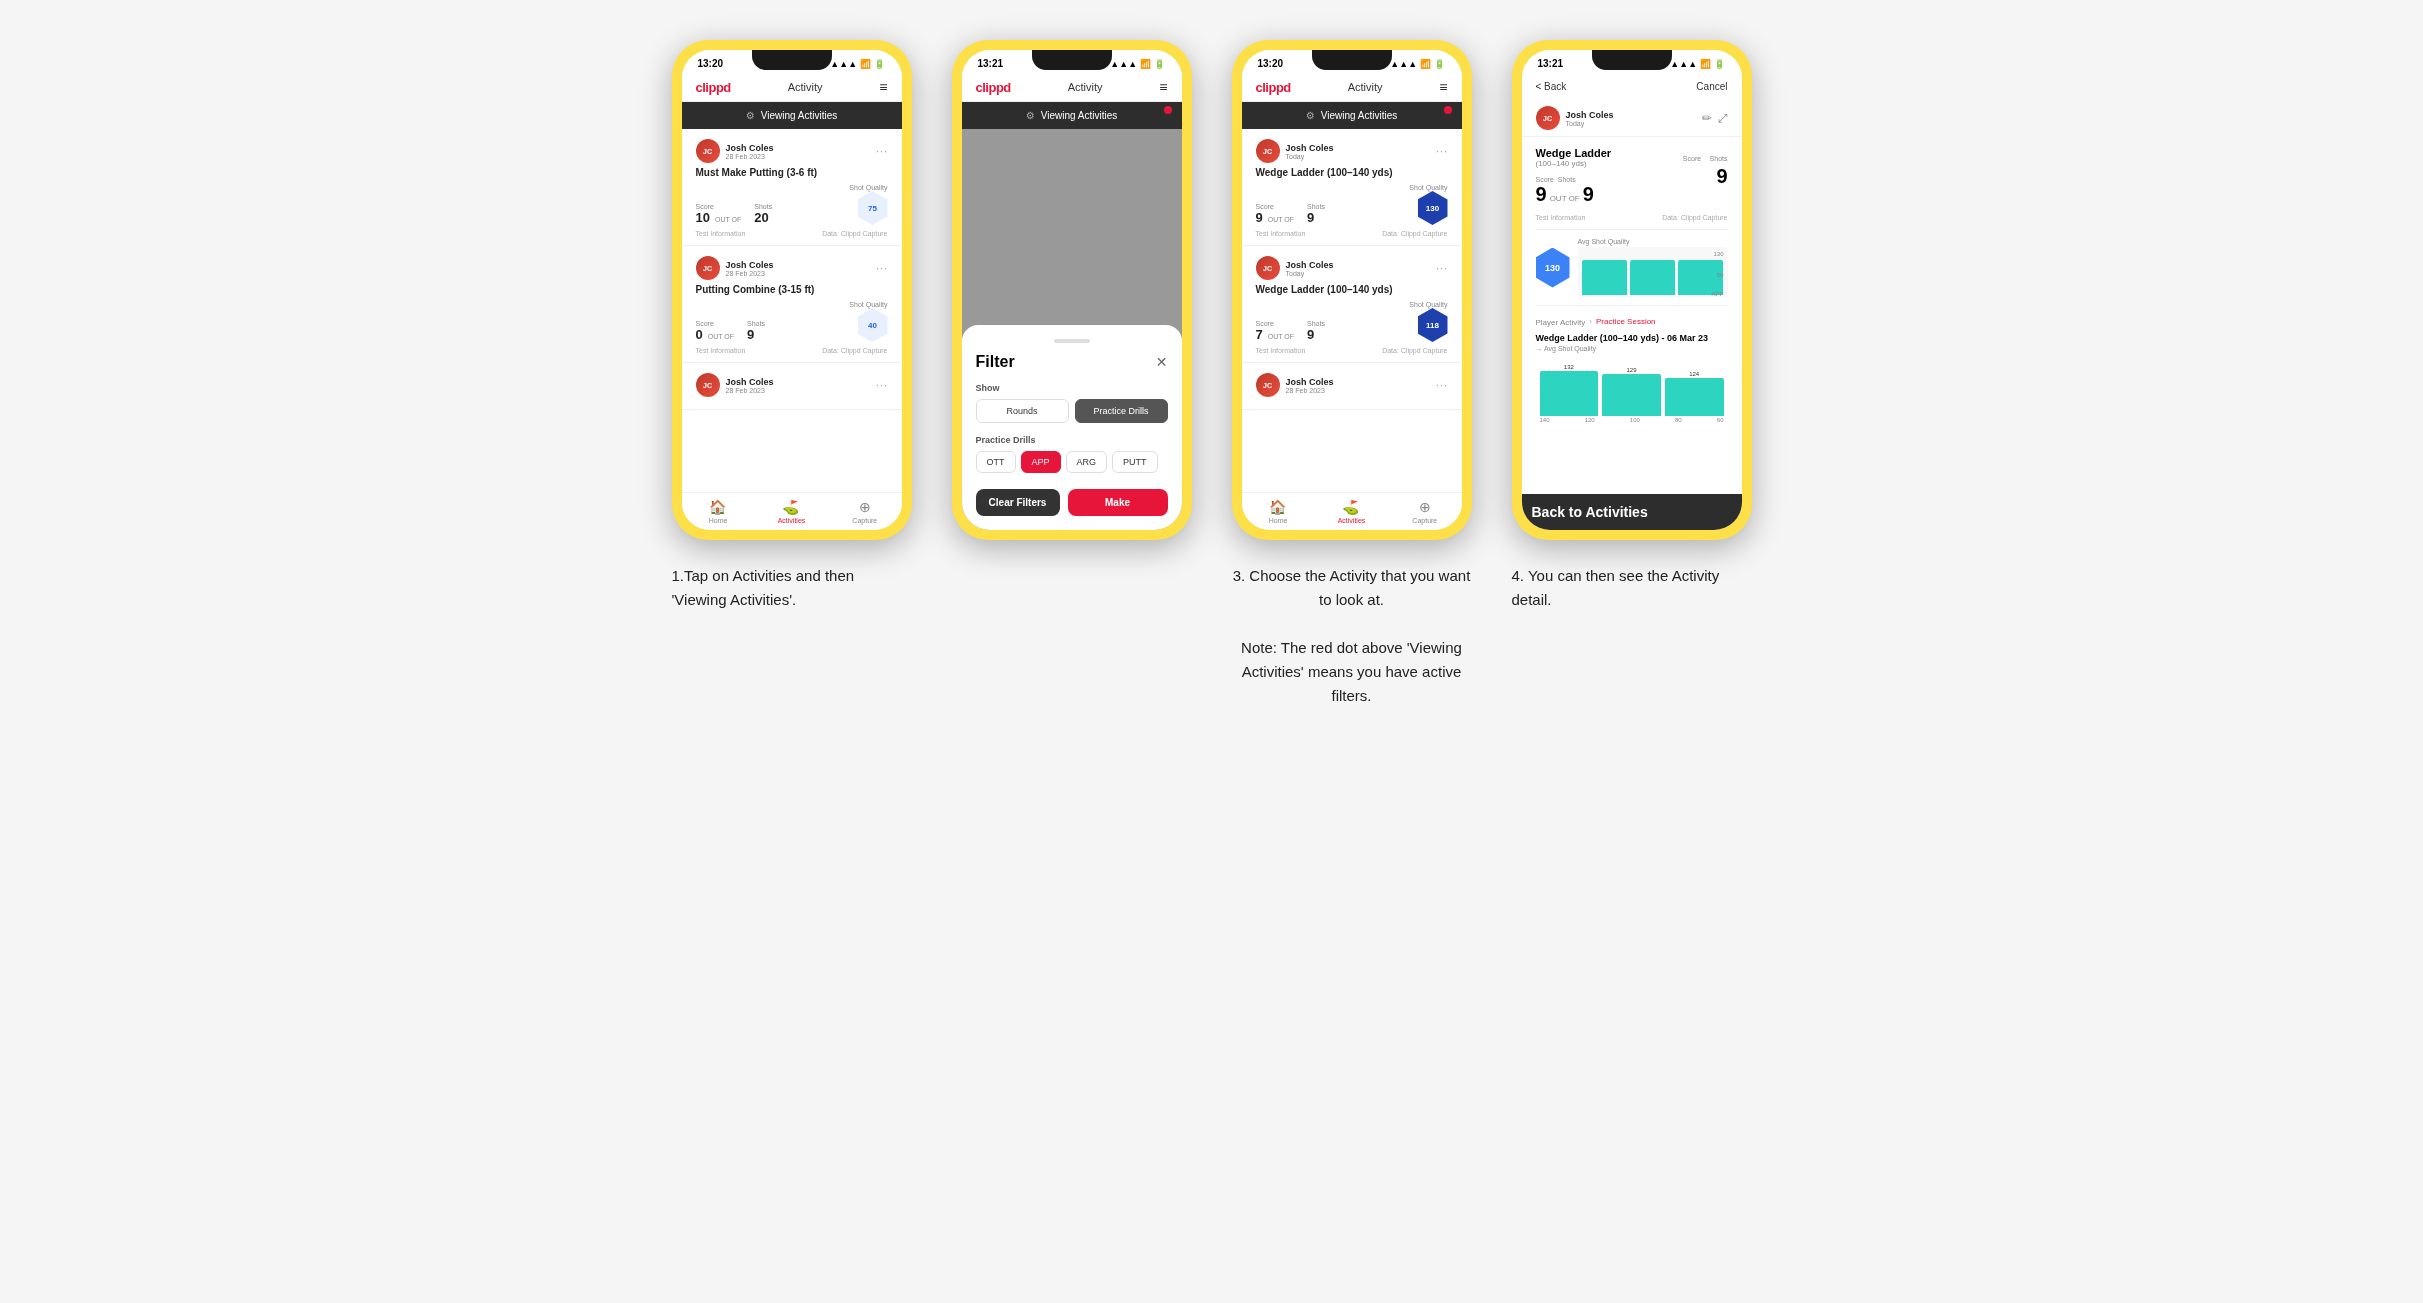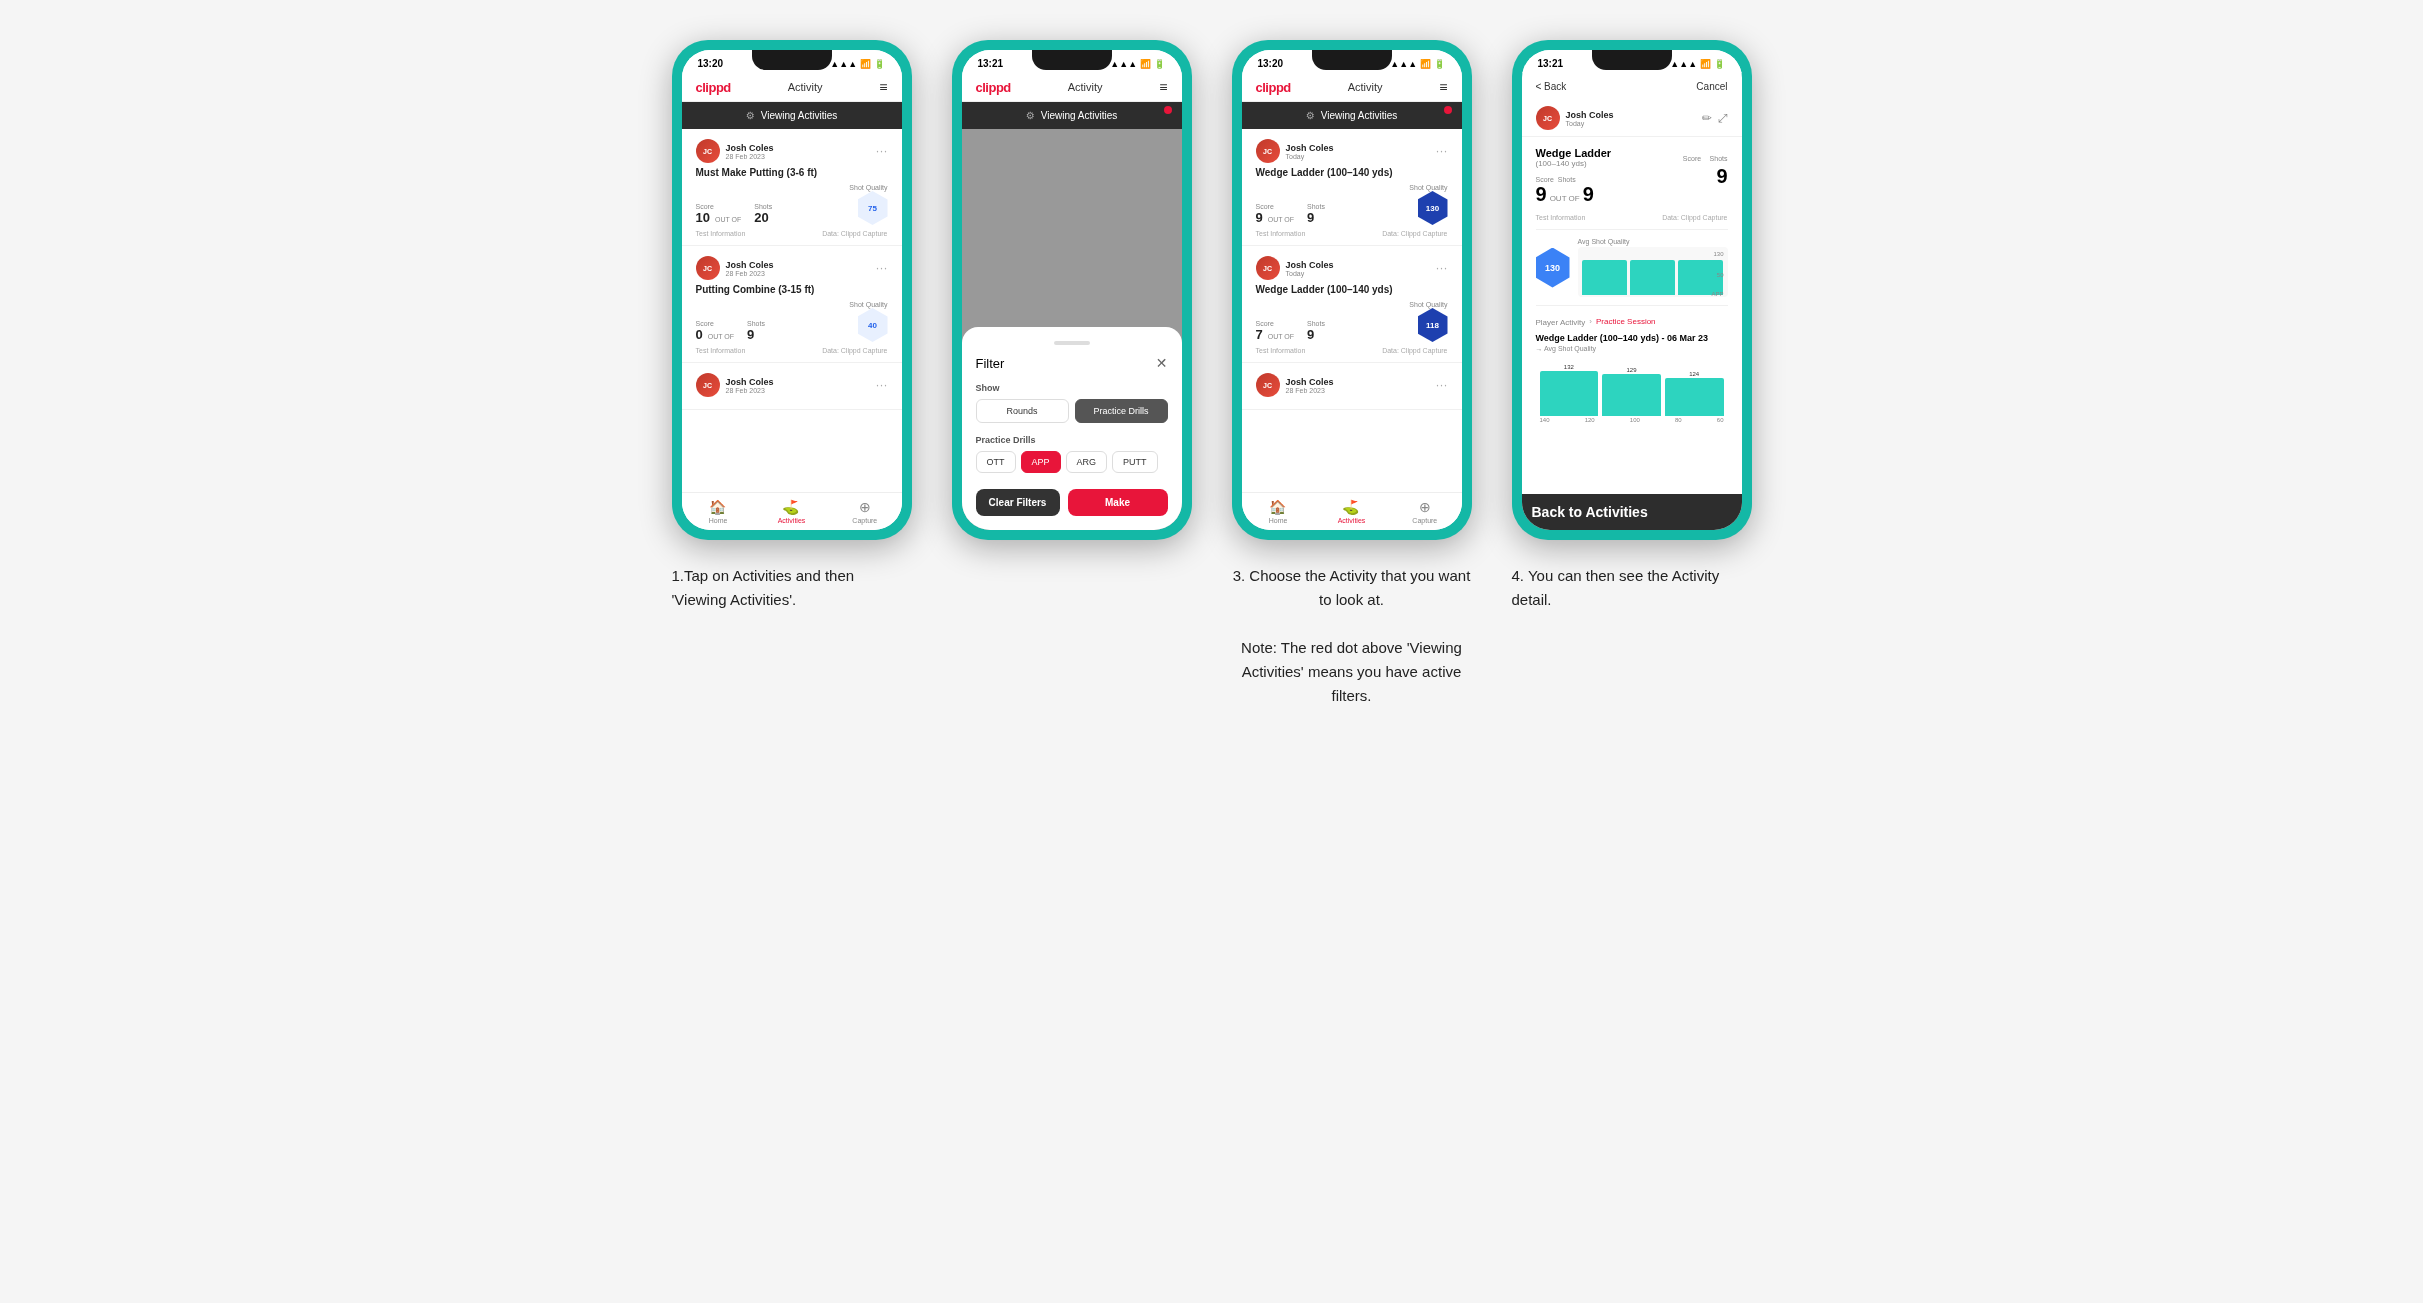--- a/index.html
+++ b/index.html
@@ -21,21 +21,21 @@
     .phone-column {
       display: flex;
       flex-direction: column;
       align-items: center;
       gap: 24px;
       flex: 1;
     }
     
     .phone {
       width: 240px;
-      background: #14b8a6;
+      background: #fde047;
       border-radius: 36px;
       padding: 10px;
       box-shadow: 0 8px 32px rgba(0,0,0,0.3);
       position: relative;
     }
     .phone-screen {
       background: #fff;
       border-radius: 28px;
       overflow: hidden;
       min-height: 480px;
@@ -178,21 +178,21 @@
     .filter-modal {
       background: #fff;
       border-radius: 16px 16px 0 0;
       padding: 14px;
       flex: 1;
     }
     .filter-header {
       display: flex; justify-content: space-between; align-items: center;
       margin-bottom: 12px;
     }
-    .filter-title { font-size: 13px; font-weight: 400; }
+    .filter-title { font-size: 16px; font-weight: 700; }
     .close-btn { font-size: 14px; color: #666; }
     .filter-section-label { font-size: 9px; font-weight: 600; color: #555; margin-bottom: 6px; }
     .filter-tabs {
       display: flex; gap: 6px; margin-bottom: 12px;
     }
     .filter-tab {
       flex: 1; padding: 6px; text-align: center;
       border: 1px solid #ddd; border-radius: 6px;
       font-size: 9px; font-weight: 500;
       background: #fff; color: #333;

